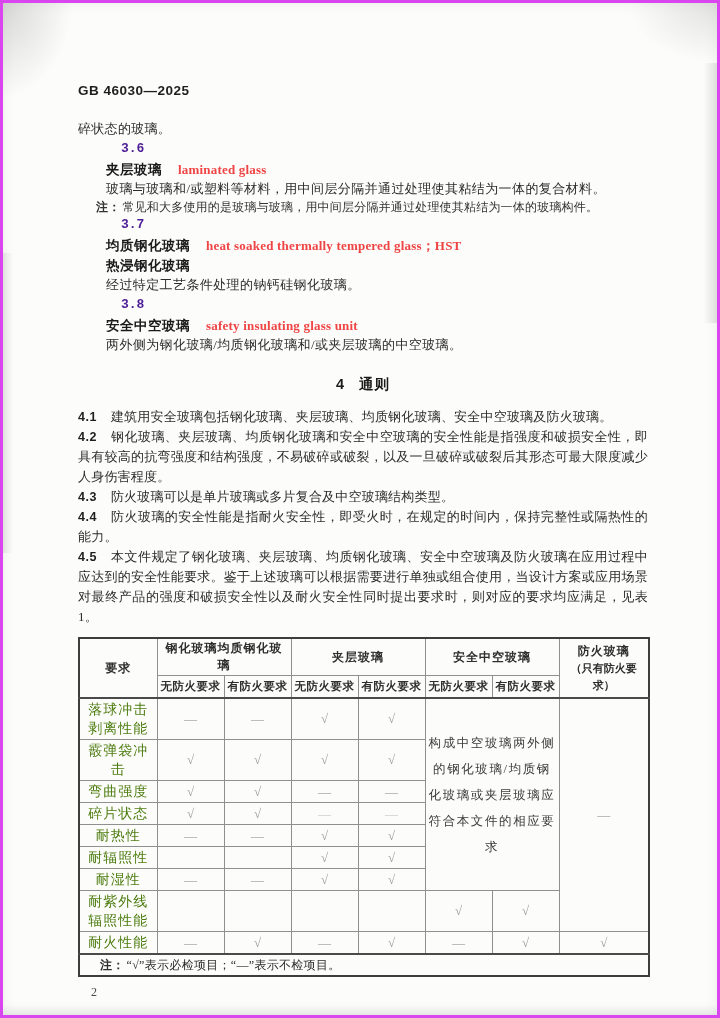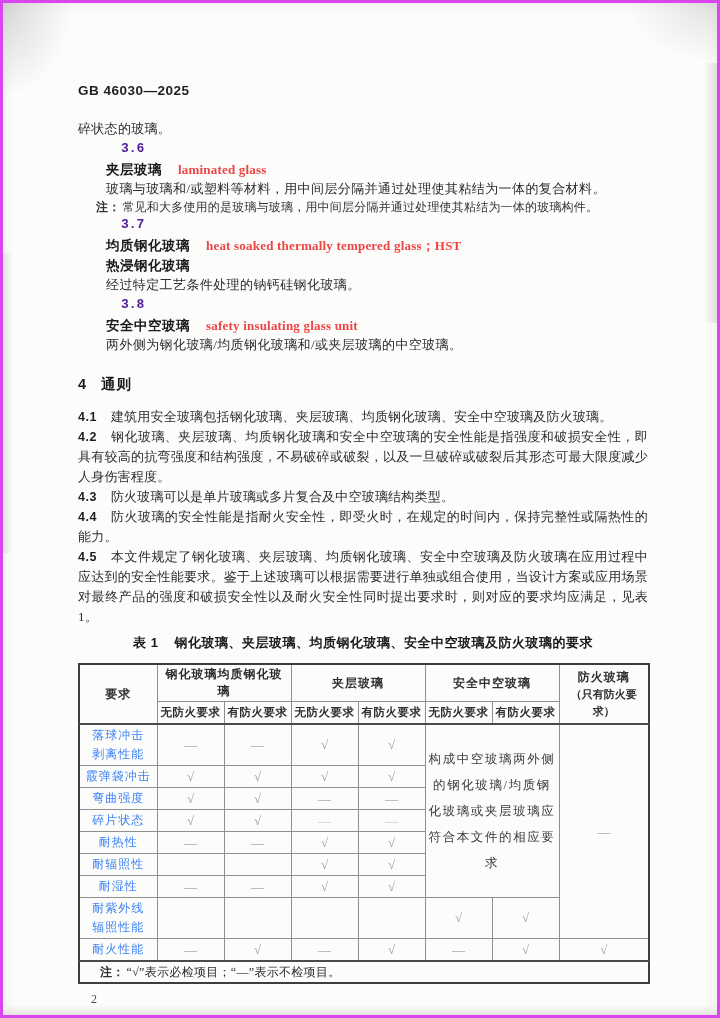--- a/index.html
+++ b/index.html
@@ -39,21 +39,21 @@
   .term-line{height:20px;line-height:20px;padding-left:28px;}
   .term-zh{font-family:"Liberation Sans","DejaVu Sans",sans-serif;font-weight:bold;font-size:13.5px;color:#1b1b1b;margin-right:16px;letter-spacing:.5px;}
   .term-en{font-weight:bold;font-size:13px;color:#ef4444;letter-spacing:.2px;}
   .def-text{margin:0;padding-left:28px;font-size:13px;height:20px;line-height:20px;letter-spacing:.4px;}
   .note-text{margin:0;padding-left:18px;font-size:12px;height:16px;line-height:16px;color:#333;letter-spacing:.2px;}
   .note-label{font-family:"Liberation Sans","DejaVu Sans",sans-serif;font-weight:bold;margin-right:2px;}
 
   .section-head{
     margin:18px 0 12px 0;height:22px;line-height:22px;
     font-family:"Liberation Sans","DejaVu Sans",sans-serif;
-    font-weight:bold;font-size:14.5px;color:#1a1a1a;letter-spacing:1px;
+    font-weight:bold;font-size:14.5px;color:#1a1a1a;letter-spacing:1px;text-align:center;
   }
   .section-head .num{margin-right:14px;}
 
   .clause{margin:0;font-size:13px;line-height:20px;text-align:justify;letter-spacing:.2px;}
   .clause-no{
     font-family:"Liberation Sans","DejaVu Sans",sans-serif;
     font-weight:bold;font-size:12.5px;color:#1e1e1e;margin-right:14px;letter-spacing:.5px;
   }
 
   .table-caption{
@@ -72,21 +72,21 @@
     font-weight:normal;overflow:hidden;
   }
   table.req{border:2px solid #3d3d3d;}
   table.req thead th{font-weight:600;color:#2e2e2e;}
   table.req thead tr.grp th{height:21px;font-size:12px;letter-spacing:1px;}
   table.req thead tr.sub th{height:19px;font-size:11.5px;letter-spacing:.5px;}
   table.req thead{border-bottom:2px solid #4a4a4a;}
   table.req .fire-head div{line-height:17px;}
   table.req .fire-sub{font-size:11px;letter-spacing:0;}
   table.req tbody tr{height:22px;}
-  table.req td.lbl{font-size:12px;letter-spacing:1px;color:#3b82f6;}
+  table.req td.lbl{font-size:14px;letter-spacing:1px;color:#4d7c0f;}
   table.req td.lbl div{line-height:19px;}
   .val{font-size:13px;color:#9b9b9b;}
   .val.faint{color:#c9c9c9;}
   td.merged-note{
     text-align:left;padding:4px 9px;font-size:12.5px;letter-spacing:1.6px;
     line-height:26px;color:#3a3a3a;
   }
   td.merged-fire{font-size:13px;color:#9b9b9b;}
   tr.note-row{height:26px;border-top:2px solid #4a4a4a;}
   tr.note-row td{text-align:left;padding-left:20px;font-size:12px;color:#2e2e2e;letter-spacing:.3px;}
@@ -128,23 +128,20 @@
     </div>
 
     <div id="clauses">
         <p class="clause"><b class="clause-no">4.1</b><span class="clause-text">建筑用安全玻璃包括钢化玻璃、夹层玻璃、均质钢化玻璃、安全中空玻璃及防火玻璃。</span></p>
         <p class="clause"><b class="clause-no">4.2</b><span class="clause-text">钢化玻璃、夹层玻璃、均质钢化玻璃和安全中空玻璃的安全性能是指强度和破损安全性，即具有较高的抗弯强度和结构强度，不易破碎或破裂，以及一旦破碎或破裂后其形态可最大限度减少人身伤害程度。</span></p>
         <p class="clause"><b class="clause-no">4.3</b><span class="clause-text">防火玻璃可以是单片玻璃或多片复合及中空玻璃结构类型。</span></p>
         <p class="clause"><b class="clause-no">4.4</b><span class="clause-text">防火玻璃的安全性能是指耐火安全性，即受火时，在规定的时间内，保持完整性或隔热性的能力。</span></p>
         <p class="clause"><b class="clause-no">4.5</b><span class="clause-text">本文件规定了钢化玻璃、夹层玻璃、均质钢化玻璃、安全中空玻璃及防火玻璃在应用过程中应达到的安全性能要求。鉴于上述玻璃可以根据需要进行单独或组合使用，当设计方案或应用场景对最终产品的强度和破损安全性以及耐火安全性同时提出要求时，则对应的要求均应满足，见表 1。</span></p>
       </div>
 
-    <p class="table-caption">
-      <span class="cap-label">表 1</span><span>钢化玻璃、夹层玻璃、均质钢化玻璃、安全中空玻璃及防火玻璃的要求</span>
-    </p>
 
     <table class="req" id="req-table">
         <colgroup>
           <col style="width: 78px;">
           <col style="width: 67px;">
           <col style="width: 67px;">
           <col style="width: 67px;">
           <col style="width: 67px;">
           <col style="width: 67px;">
           <col style="width: 67px;">

